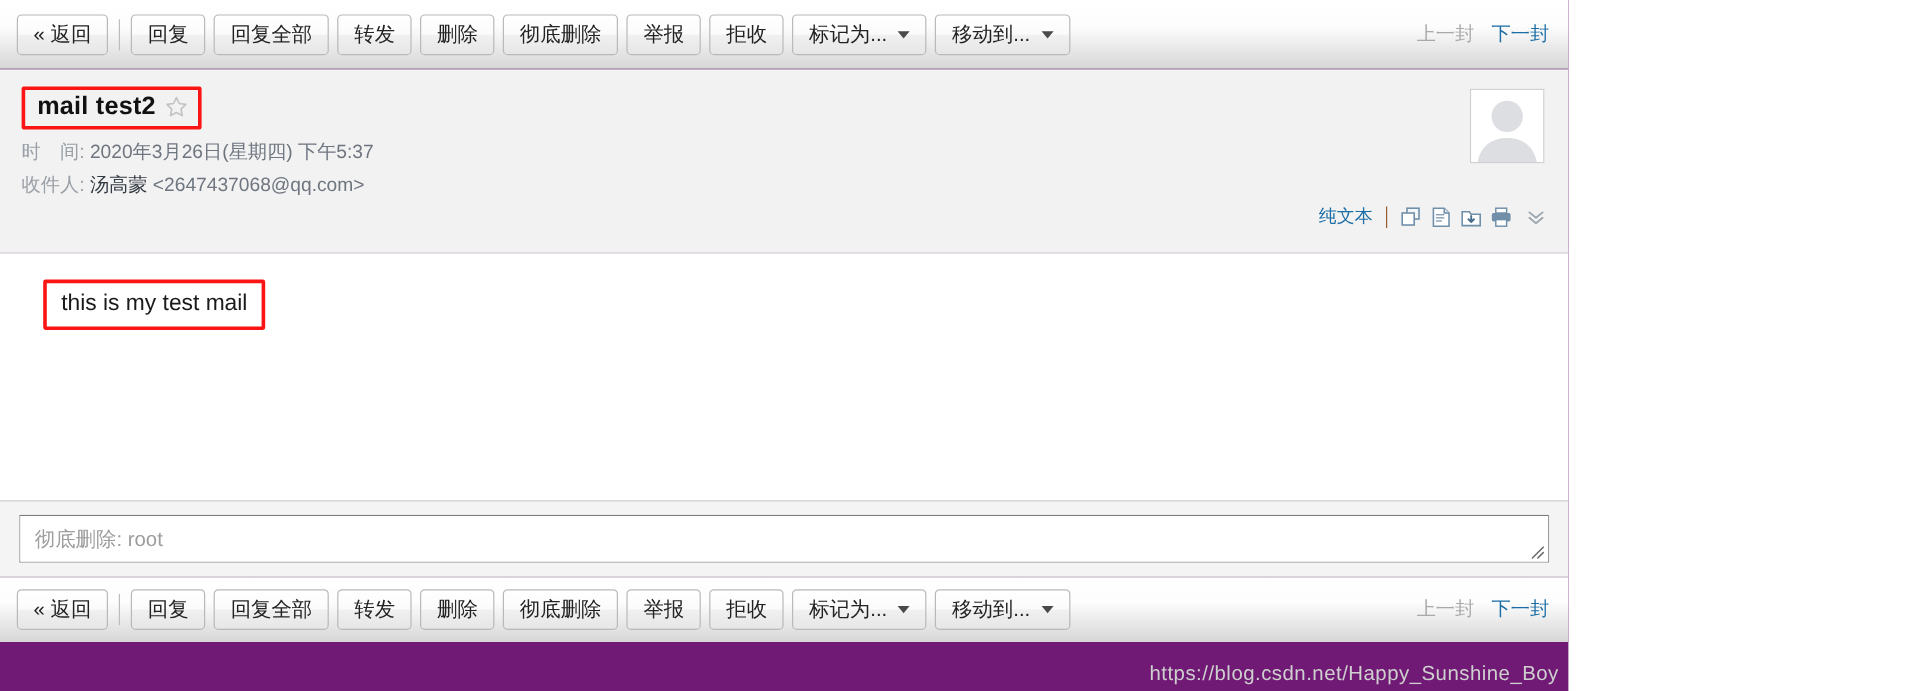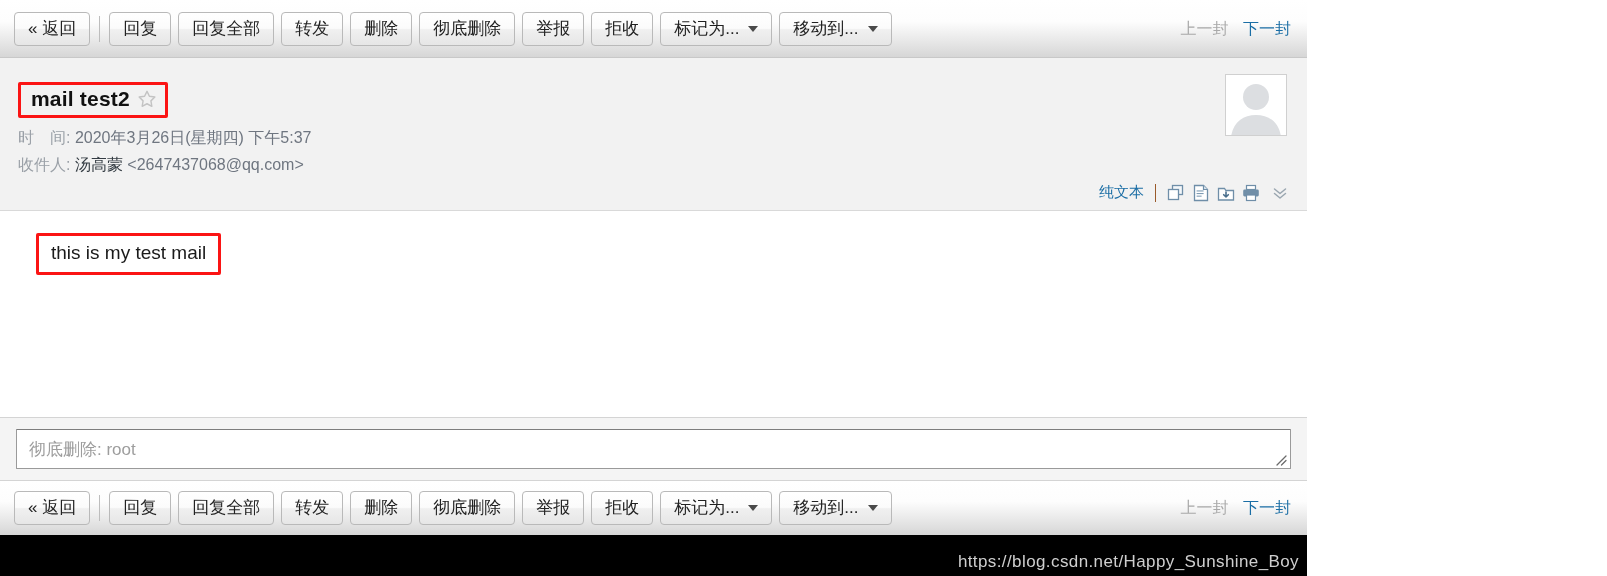--- a/index.html
+++ b/index.html
@@ -6,21 +6,21 @@
   html, body {
     margin: 0; padding: 0;
     background: #ffffff;
     font-family: "Liberation Sans", "DejaVu Sans", sans-serif;
   }
   #app {
     position: relative;
     width: 1307px;
     height: 576px;
     overflow: hidden;
-    background: #000000;
+    background: #701a75;
   }
 
   
   .toolbar {
     position: relative;
     height: 58px;
     background: linear-gradient(to bottom, #ffffff 0%, #fdfdfd 38%, #e9e9e9 70%, #d6d6d6 100%);
     border-bottom: 1px solid #c8c8c8;
     display: flex;
     align-items: center;
@@ -73,21 +73,21 @@
     white-space: nowrap;
   }
   .nav-prev { color: #a9a9a9; margin-right: 10px; cursor: default; }
   .nav-next { color: #1b6ea5; cursor: pointer; }
 
   
   .mail-head {
     position: relative;
     background: #f2f2f2;
     border-bottom: 1px solid #d9d9d9;
-    padding: 24px 18px 12px 18px;
+    padding: 14px 18px 12px 18px;
     height: 153px;
   }
   .subject-wrap {
     display: inline-flex;
     align-items: center;
     border: 3px solid #fb1414;
     border-radius: 2px;
     padding: 2px 8px 4px 10px;
     margin-bottom: 6px;
   }
@@ -117,21 +117,21 @@
     width: 62px;
     height: 62px;
     background: #ffffff;
     border: 1px solid #d0d0d0;
     overflow: hidden;
   }
 
   .head-actions {
     position: absolute;
     right: 18px;
-    bottom: 8px;
+    bottom: 20px;
     display: flex;
     align-items: center;
     font-size: 15px;
   }
   .plain-text-link { color: #1b6ea5; cursor: pointer; }
   .act-bar { width:1px; height:18px; background:#9a5a2a; margin: 0 11px; }
   .act-icon { margin-right: 7px; cursor: pointer; display:inline-flex; align-items:center; }
   .act-chev { margin-left: 4px; cursor: pointer; display:inline-flex; }
 
   

